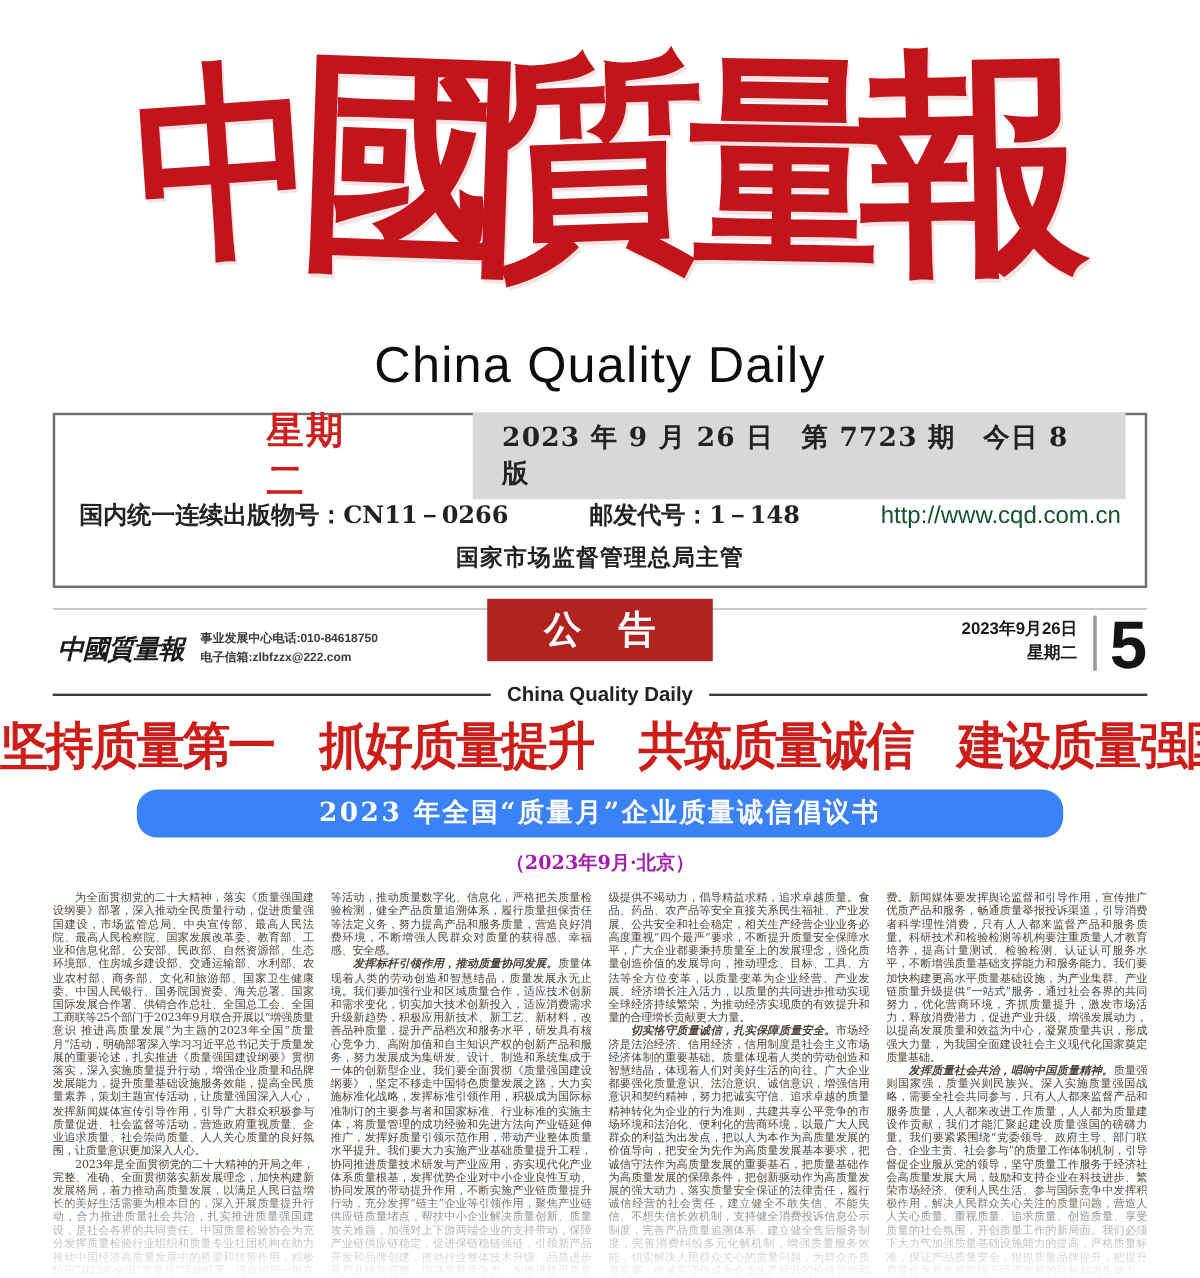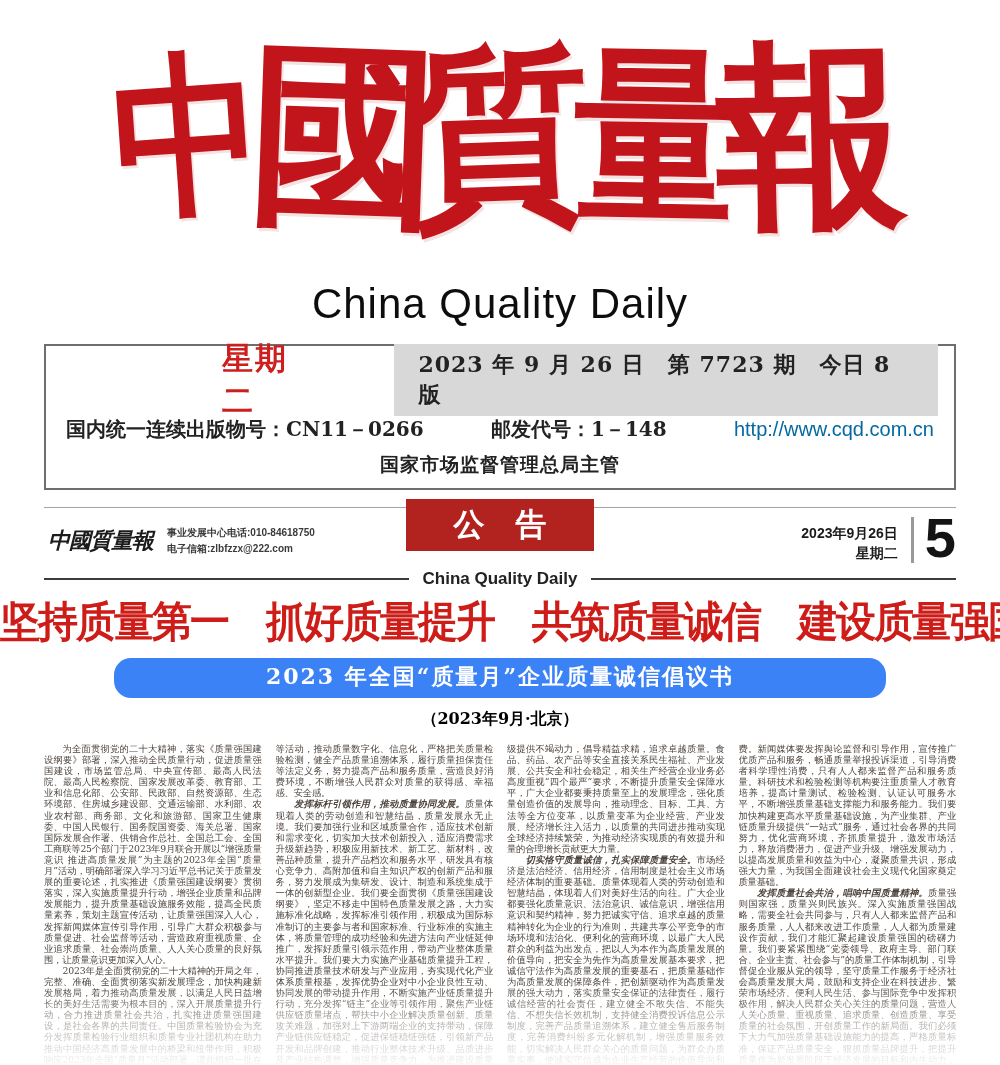--- a/index.html
+++ b/index.html
@@ -25,53 +25,53 @@
     font-size:42px;letter-spacing:1px;margin-top:2px;font-weight:500;
   }
 
   
   .info-box{margin:16px 44px 0;border:2px solid #6e6e6e;padding:12px 16px 10px;background:#fff;}
   .info-row1{display:flex;align-items:center;height:44px;}
   .weekday{color:#cc1f1e;font-weight:bold;font-size:31px;margin-left:160px;letter-spacing:2px;}
   .issue{background:#d8d8d8;font-weight:bold;font-size:22px;padding:6px 24px;margin-left:75px;letter-spacing:1px;}
   .info-row2{display:flex;justify-content:space-between;align-items:baseline;margin-top:14px;padding:0 4px;}
   .pub-number,.post-code{font-weight:bold;font-size:20px;}
-  .website{font-family:"Liberation Sans",sans-serif;font-size:20px;color:#0369a1;}
+  .website{font-family:"Liberation Sans",sans-serif;font-size:20px;color:#14532d;}
   .info-row3{text-align:center;font-weight:bold;font-size:19px;margin-top:9px;letter-spacing:1px;}
 
   
   .page-header{margin:13px 44px 0;position:relative;height:82px;}
   .ph-topline{position:absolute;top:4px;left:0;right:0;border-top:1px solid #a9a49e;}
   .ph-left{position:absolute;left:4px;top:22px;display:flex;align-items:center;gap:14px;}
   .ph-logo{font-size:22px;font-weight:bold;font-style:italic;color:#1c1c1c;letter-spacing:-1px;}
   .ph-contact{font-size:10px;font-weight:bold;color:#3b3b3b;line-height:1.55;font-family:"Liberation Sans",sans-serif;}
   .ph-center{
     position:absolute;left:50%;transform:translateX(-50%);top:-4px;width:188px;height:52px;
     background:#b2221f;color:#fff;display:flex;align-items:center;justify-content:center;
     font-size:31px;font-weight:bold;
   }
-  .ph-right{position:absolute;right:0;top:10px;display:flex;align-items:flex-end;}
+  .ph-right{position:absolute;right:0;top:10px;display:flex;align-items:flex-start;}
   .ph-date{text-align:right;font-size:14px;font-weight:bold;line-height:1.45;font-family:"Liberation Sans",sans-serif;color:#1a1a1a;}
   .ph-divider{width:3px;height:46px;background:#9a9a9a;margin:0 11px 0 13px;}
   .ph-pagenum{font-size:56px;font-weight:900;line-height:.9;font-family:"Liberation Sans",sans-serif;color:#141414;}
   .ph-bottomline{position:absolute;top:66px;left:0;right:0;display:flex;align-items:center;gap:14px;}
   .ph-bottomline .rule{flex:1;border-top:2px solid #3c3c3c;height:0;}
   .ph-name-en{font-family:"Liberation Sans",sans-serif;font-size:17px;font-weight:bold;color:#222;white-space:nowrap;}
 
   
   .headline{
     margin-top:9px;text-align:center;color:#ce1c18;font-weight:900;font-size:40px;
     font-family:"Liberation Sans",sans-serif;letter-spacing:-2px;white-space:nowrap;
     transform:scaleY(1.06);
   }
   .sub-pill{
     margin:9px auto 0;width:772px;background:#3b82f6;color:#fff;border-radius:17px;
     text-align:center;font-size:22px;font-weight:bold;padding:4px 0 6px;letter-spacing:2px;
   }
-  .dateline{text-align:center;font-size:16px;font-weight:bold;margin-top:11px;color:#000000;}
+  .dateline{text-align:center;font-size:16px;font-weight:bold;margin-top:11px;color:#a21caf;}
 
   
   .body-cols{display:flex;gap:14px;margin:13px 44px 0;height:352px;overflow:hidden;color:#4e443d;}
   .col{flex:1;text-align:justify;font-size:9.3px;line-height:11.1px;letter-spacing:-0.2px;overflow:hidden;}
   .col p{margin:0;text-indent:2em;}
   .col p.cont{text-indent:0;}
   .col .lead{font-weight:bold;font-style:italic;}
 
   
   .fade{

